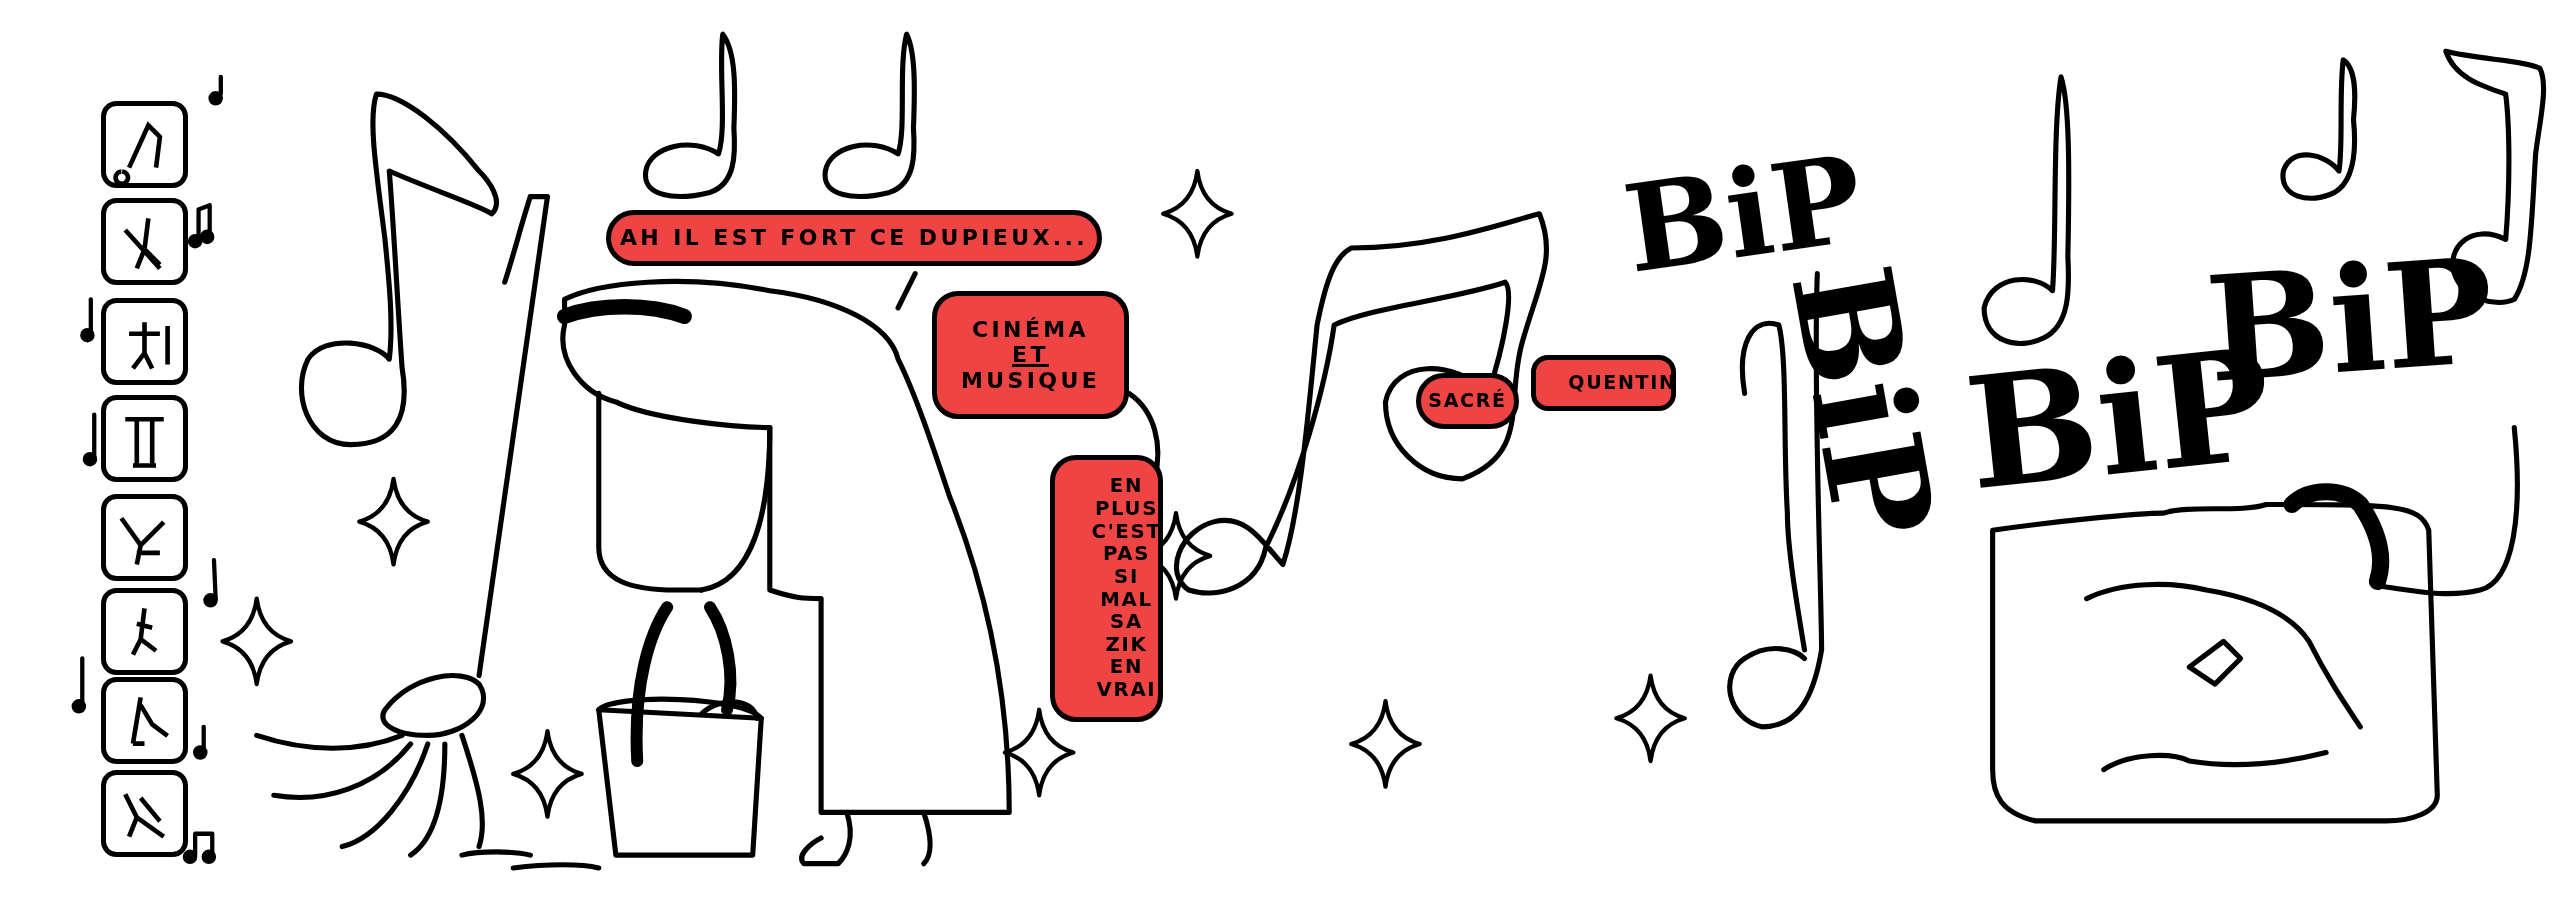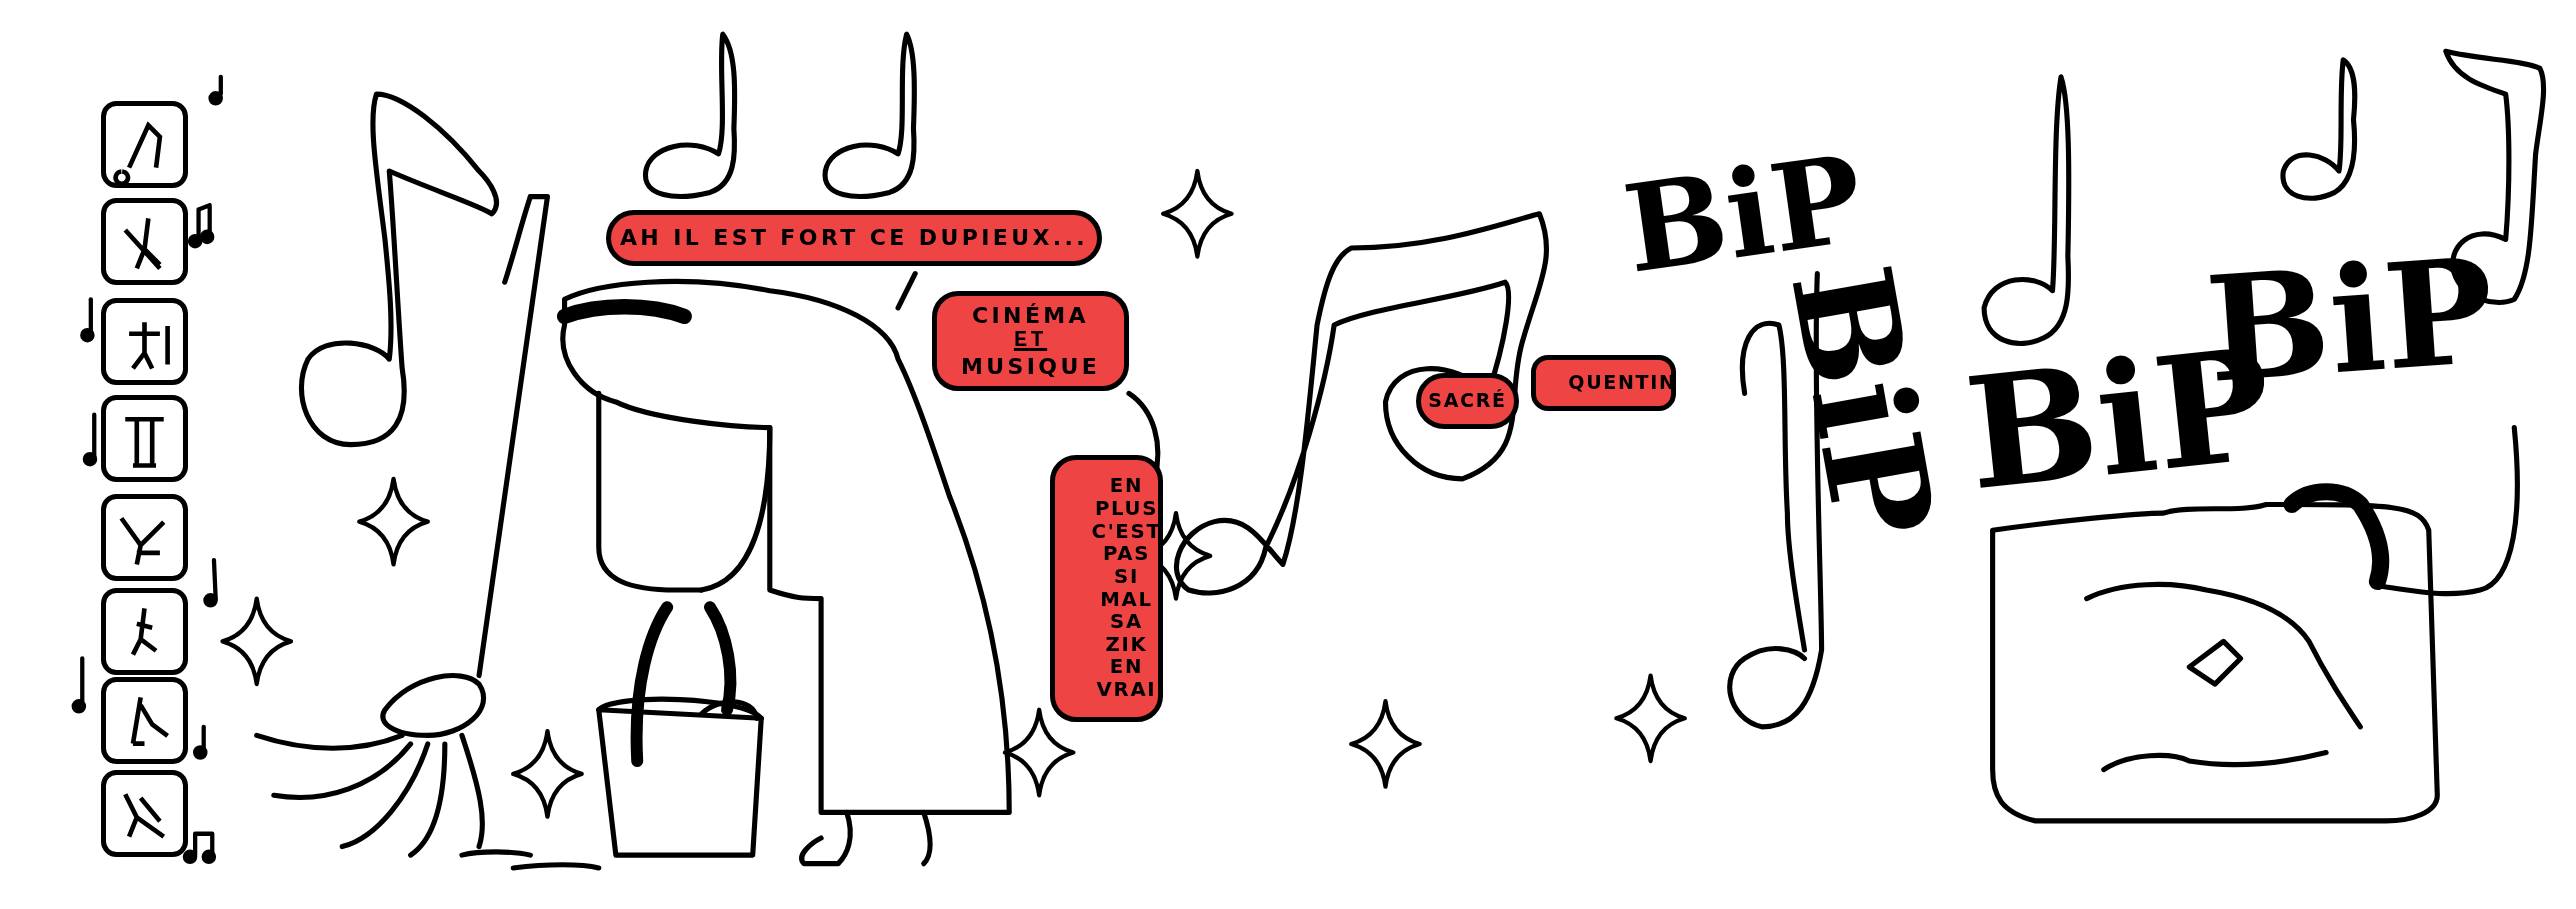--- a/index.html
+++ b/index.html
@@ -4,21 +4,21 @@
 <style>
   html,body{margin:0;padding:0;background:#ffffff;}
   body{width:2576px;height:909px;position:relative;overflow:hidden;font-family:"DejaVu Sans",sans-serif;}
   #scene{position:absolute;left:0;top:0;width:2576px;height:909px;}
   .bubble{position:absolute;background:#ef4444;border:5.1px solid #000;border-radius:32.5px;color:#000;
     font-family:"DejaVu Sans",sans-serif;font-weight:bold;text-transform:uppercase;letter-spacing:3.4px;
     display:flex;align-items:center;justify-content:center;text-align:center;box-sizing:border-box;line-height:1.15;}
   .bip{position:absolute;font-family:"DejaVu Serif",serif;font-weight:bold;color:#000;line-height:1;}
   .thumb{position:absolute;left:101px;width:87px;height:87px;border:5.1px solid #000;border-radius:15.4px;background:#fff;box-sizing:border-box;}
   .thumb svg{width:100%;height:100%;}
-  .u{text-decoration:underline;text-decoration-thickness:3.4px;font-family:Liberation Mono, monospace;}
+  .u{text-decoration:underline;text-decoration-thickness:3.4px;}
 </style>
 </head>
 <body>
 
 <div id="scene">
 
   <svg width="2576" height="909" viewBox="0 0 3012 1063" style="position:absolute;left:0;top:0" fill="none" stroke="#000" stroke-width="6" stroke-linecap="round" stroke-linejoin="round">
 
     <g>
       <path d="M440 110 C430 140 440 200 450 280 C455 330 460 380 455 420 C440 400 380 390 360 420 C340 460 360 520 410 520 C460 520 480 490 470 430 C465 360 460 260 455 200 C500 220 560 240 575 250 C590 235 570 210 560 200 C520 150 470 110 440 110 Z"></path>
@@ -129,21 +129,21 @@
         <path d="M45 20 L35 80 M45 30 L60 55 L80 70 M35 80 L50 80" stroke="#000" stroke-width="6" fill="none"></path>
       </svg></div>
   <div class="thumb" style="top:770px"><svg viewBox="0 0 100 100">
         <path d="M25 25 L40 55 L30 80 M40 55 L75 80 M45 30 L70 60" stroke="#000" stroke-width="6" fill="none"></path>
       </svg></div>
 
   <div class="bubble" style="left:606px;top:210px;width:496px;height:56px;font-size:22px;">
     <span>AH IL EST FORT CE DUPIEUX...</span>
   </div>
 
-  <div class="bubble" style="left:932px;top:291px;width:197px;height:100px;font-size:22px;flex-direction:column;border-radius:26px;">
+  <div class="bubble" style="left:932px;top:291px;width:197px;height:128px;font-size:22px;flex-direction:column;border-radius:26px;">
     <span>CINÉMA</span>
     <span class="u">ET</span>
     <span>MUSIQUE</span>
   </div>
 
   <div class="bubble" style="left:1050px;top:455px;width:113px;height:267px;font-size:19.7px;flex-direction:column;border-radius:26px;letter-spacing:1.7px;padding-left:40px;">
     <span>EN PLUS</span>
     <span>C'EST</span>
     <span>PAS SI</span>
     <span>MAL</span>

